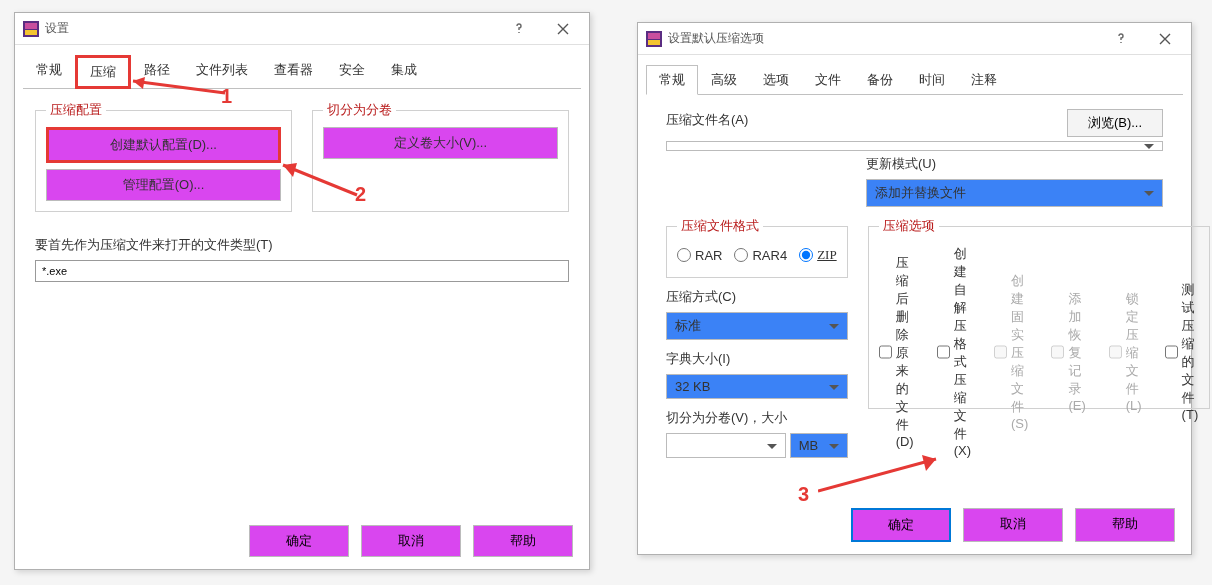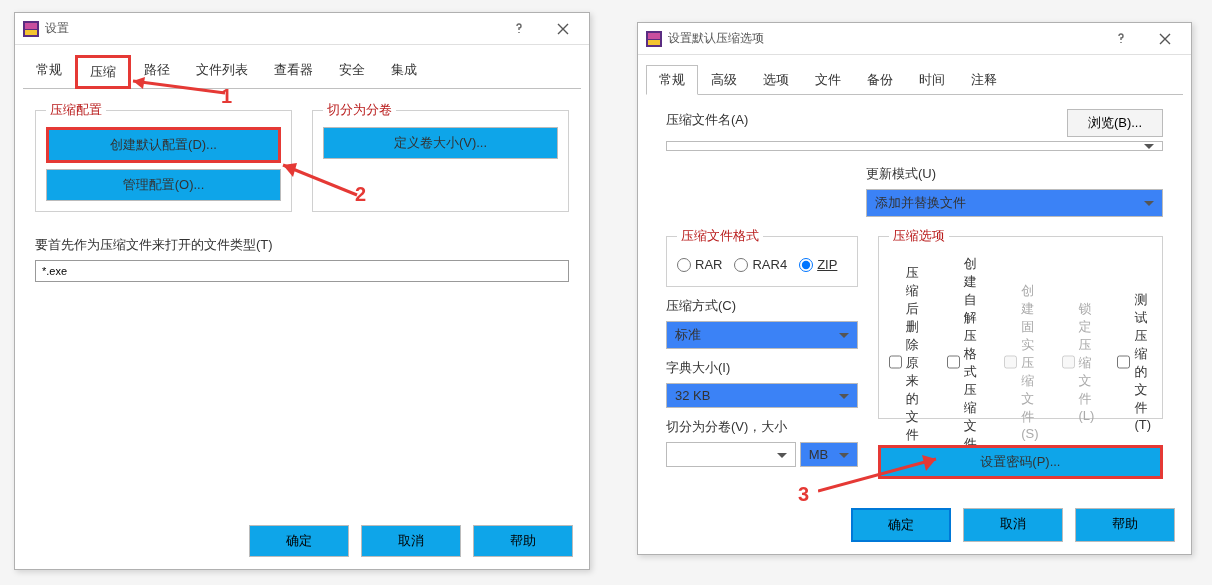--- a/index.html
+++ b/index.html
@@ -55,21 +55,21 @@
 
 fieldset {
   border: 1px solid #d0d0d0;
   padding: 8px 10px 10px 10px;
   margin-bottom: 8px;
 }
 legend { font-size: 13px; padding: 0 4px; color: #b91c1c; }
 
 .btn {
   display: inline-block;
-  background: #0ea5e9;
+  background: #d946ef;
   border: 1px solid #bbb;
   padding: 4px 0;
   text-align: center;
   font-size: 13px;
   cursor: pointer;
 }
 .btn.disabled { color: #000000; background: #f4f4f4; cursor: default; }
 .btn.highlight-blue { border: 2px solid #0078d7; }
 
 .row-inputs { display: flex; gap: 20px; }
@@ -98,21 +98,21 @@
   content: "";
   position: absolute;
   right: 8px; top: 50%; margin-top: -2px;
   border: 5px solid transparent;
   border-top-color: #555;
 }
 
 .radio, .check { display: inline-flex; align-items: center; gap: 4px; font-size: 13px; cursor: pointer; }
 .radio input, .check input { width: 14px; height: 14px; }
 .check.disabled, .radio.disabled { color: #aaa; }
-.u { text-decoration: underline; }
+.u { text-decoration: underline; font-family: Liberation Serif, serif; }
 
 .footer {
   position: absolute;
   bottom: 12px;
   right: 16px;
   display: flex;
   gap: 12px;
   border-radius: 15px;
 }
 .footer .btn { width: 100px; padding: 6px 0; }
@@ -234,21 +234,21 @@
 
   <div class="body" style="padding:14px 28px;">
     <div style="display:flex; align-items:center; gap:10px;">
       <div style="flex:1;">
         <span class="label-top"><span>压缩文件名(A)</span></span>
       </div>
       <div class="btn disabled" style="width:96px; padding:4px 0;"><span>浏览(B)...</span></div>
     </div>
     <div class="select" style="background:#fff; margin-top:4px;"></div>
 
-    <div class="group" style="margin-top:14px; margin-left:200px;">
+    <div class="group" style="margin-top:4px; margin-left:200px;">
       <span class="label-top"><span>更新模式(U)</span></span>
       <div class="select">添加并替换文件</div>
     </div>
 
     <div class="two-col" style="margin-top:10px;">
       <div class="col" style="flex:0.85;">
         <fieldset>
           <legend>压缩文件格式</legend>
           <div style="display:flex; gap:12px; padding:4px 0;">
             <label class="radio">
@@ -296,30 +296,33 @@
             <label class="check">
                 <input type="checkbox" style="">
                 <span>创建自解压格式压缩文件(X)</span>
               </label>
             <label class="check disabled">
                 <input type="checkbox" disabled="" style="">
                 <span>创建固实压缩文件(S)</span>
               </label>
             <label class="check disabled">
                 <input type="checkbox" disabled="" style="">
+                <span>添加恢复记录(E)</span>
+              </label>
+            <label class="check disabled">
+                <input type="checkbox" disabled="" style="">
                 <span>锁定压缩文件(L)</span>
               </label>
             <label class="check">
                 <input type="checkbox" style="">
                 <span>测试压缩的文件(T)</span>
               </label>
           </div>
         </fieldset>
 
-        <div class="btn red-box" style="width:100%; margin-top:18px; padding:5px 0;">设置密码(P)...</div>
       </div>
     </div>
   </div>
 
   <div class="footer">
     <div class="btn highlight-blue">确定</div>
     <div class="btn">取消</div>
     <div class="btn">帮助</div>
   </div>
 

